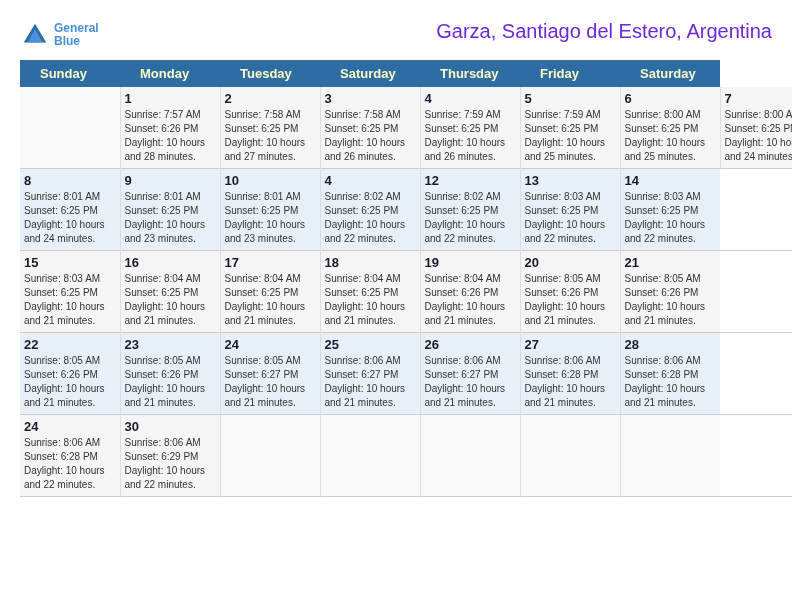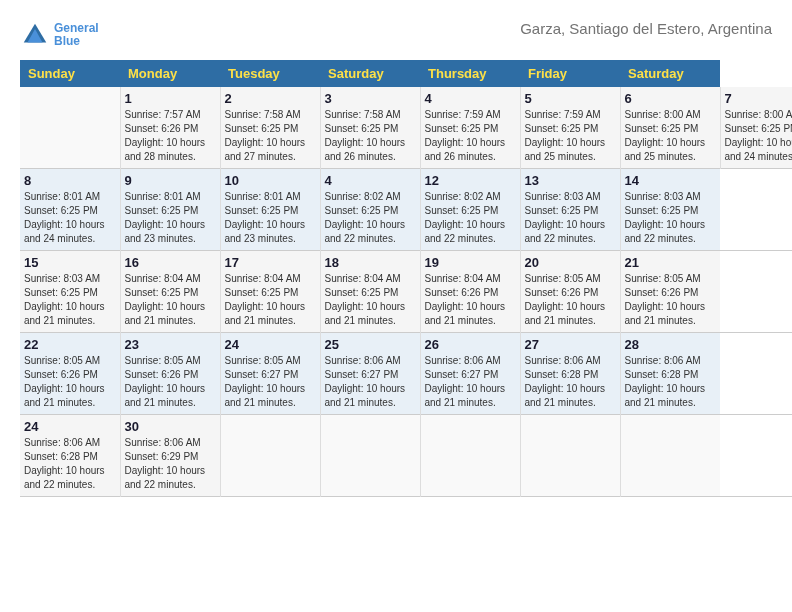--- a/index.html
+++ b/index.html
@@ -36,32 +36,32 @@
     }
     .title-area {
       text-align: right;
     }
     .main-title {
       font-size: 36px;
       font-weight: bold;
       color: #1a1a2e;
     }
     .subtitle {
-      font-size: 15px;
-      color: #737373;
+      font-size: 20px;
+      color: #6d28d9;
     }
     table {
       width: 100%;
       border-collapse: collapse;
       font-size: 11px;
     }
     thead tr th {
       background-color: #2e6da4;
-      color: #fde047;
-      padding: 6px 8px;
+      color: #fef9c3;
+      padding: 6px 20px;
       text-align: left;
       font-size: 13px;
       font-weight: bold;
     }
     tbody tr {
       border-bottom: 1px solid #ccc;
     }
     tbody tr:nth-child(odd) {
       background-color: #f5f5f5;
     }

